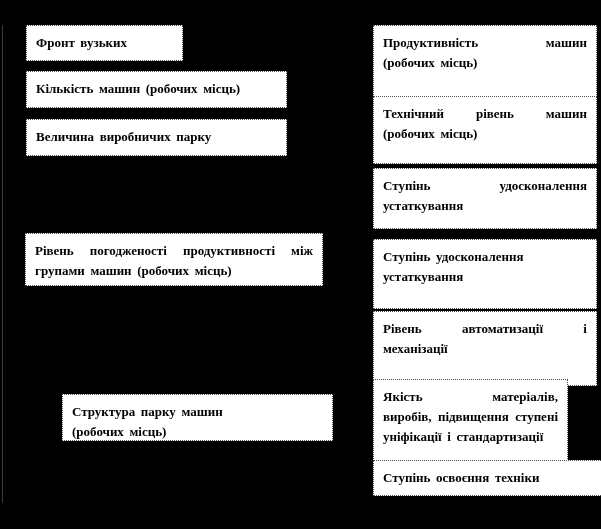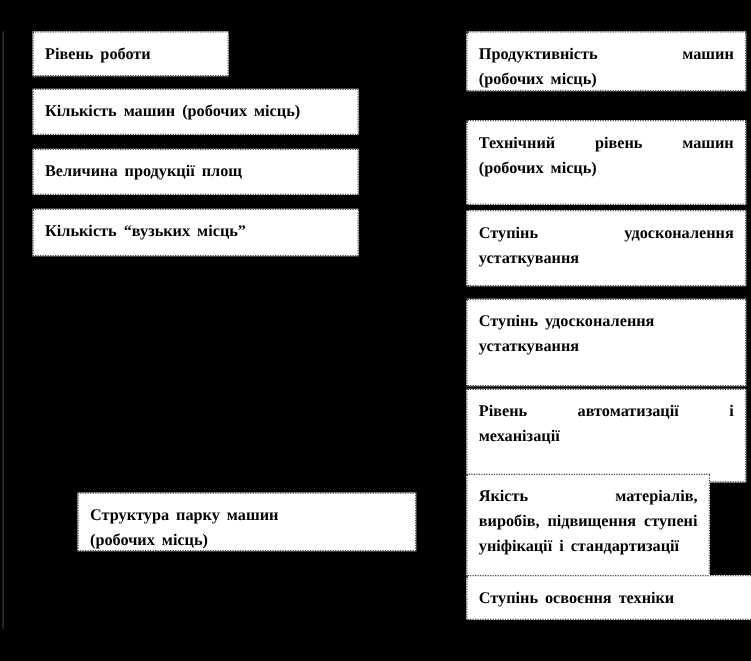--- a/index.html
+++ b/index.html
@@ -27,46 +27,47 @@
 
   
   .b-l1{left:26px;top:25px;width:157px;height:36px}
   .b-l2{left:26px;top:71px;width:261px;height:37px}
   .b-l3{left:26px;top:119px;width:261px;height:37px}
   .b-l4{left:26px;top:167px;width:261px;height:38px}
   .b-l5{left:25px;top:233px;width:298px;height:53px}
   .b-l6{left:63px;top:308px;width:224px;height:61px}
   .b-l7{left:62px;top:394px;width:271px;height:47px}
   
-  .b-r1{left:373px;top:25px;width:224px;height:48px}
+  .b-r1{left:373px;top:25px;width:224px;height:72px}
   .b-r2{left:373px;top:96px;width:224px;height:68px}
   .b-r3{left:373px;top:168px;width:224px;height:61px}
   .b-r4{left:373px;top:239px;width:224px;height:70px}
   .b-r5{left:373px;top:311px;width:224px;height:75px}
   .b-r6{left:373px;top:379px;width:195px;height:100px}
   .b-r7{left:373px;top:460px;width:266px;height:36px}
 </style>
 </head>
 <body>
 
 <div class="stage" style="--bg: #000000; --fill: #ffffff; --bord: #4a4a4a; --txt: #000000;">
 
   <div class="edge"></div>
 
   <div class="box b-l1">
-      <div class="ln">Рівень роботи</div>
+      <div class="ln">Фронт вузьких</div>
     </div>
   <div class="box b-l2">
       <div class="ln">Кількість машин (робочих місць)</div>
     </div>
   <div class="box b-l3">
-      <div class="ln">Величина продукції площ</div>
+      <div class="ln">Величина виробничих парку</div>
     </div>
-  <div class="box b-l4">
-      <div class="ln">Кількість “вузьких місць”</div>
+  <div class="box b-l5 j">
+      <div class="ln">Рівень погодженості продуктивності між</div>
+      <div class="ln">групами машин (робочих місць)</div>
     </div>
   <div class="box b-l7">
       <div class="ln">Структура парку машин</div>
       <div class="ln">(робочих місць)</div>
     </div>
 
   <div class="box b-r1 j">
       <div class="ln">Продуктивність машин</div>
       <div class="ln">(робочих місць)</div>
     </div>

